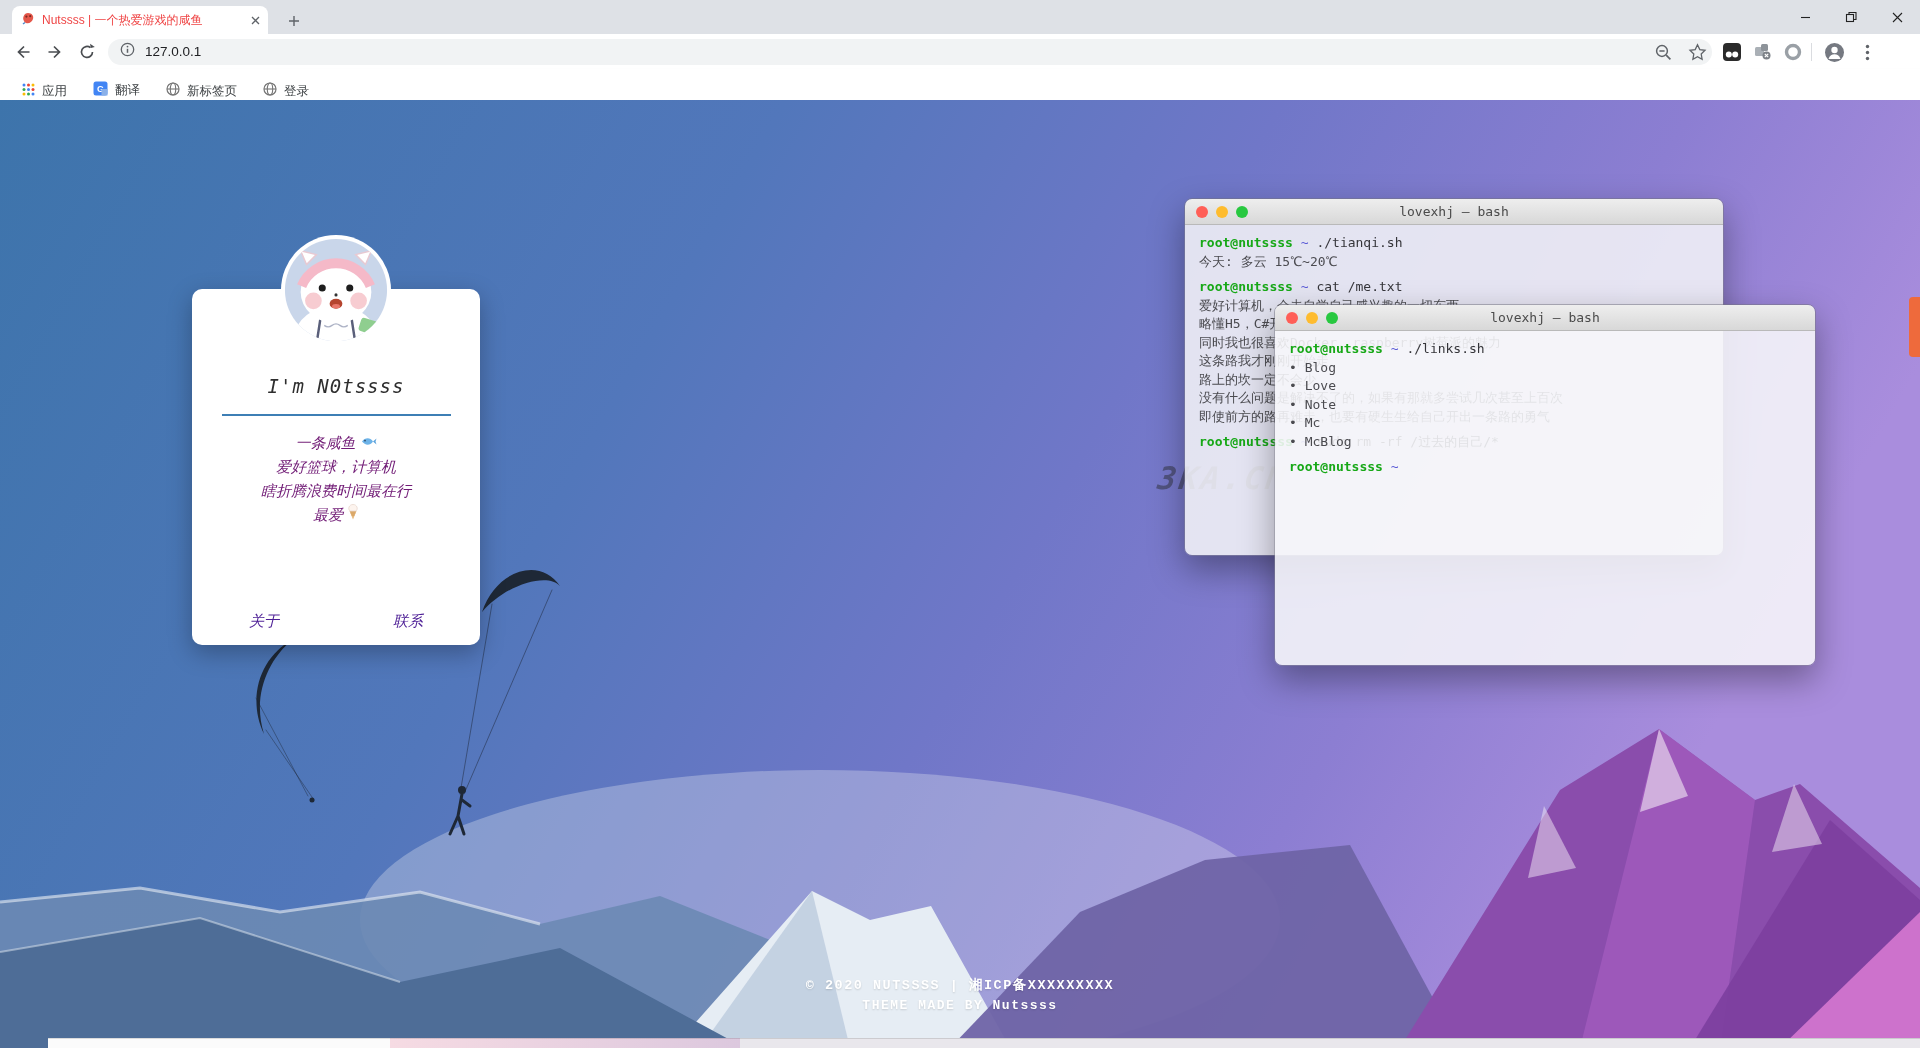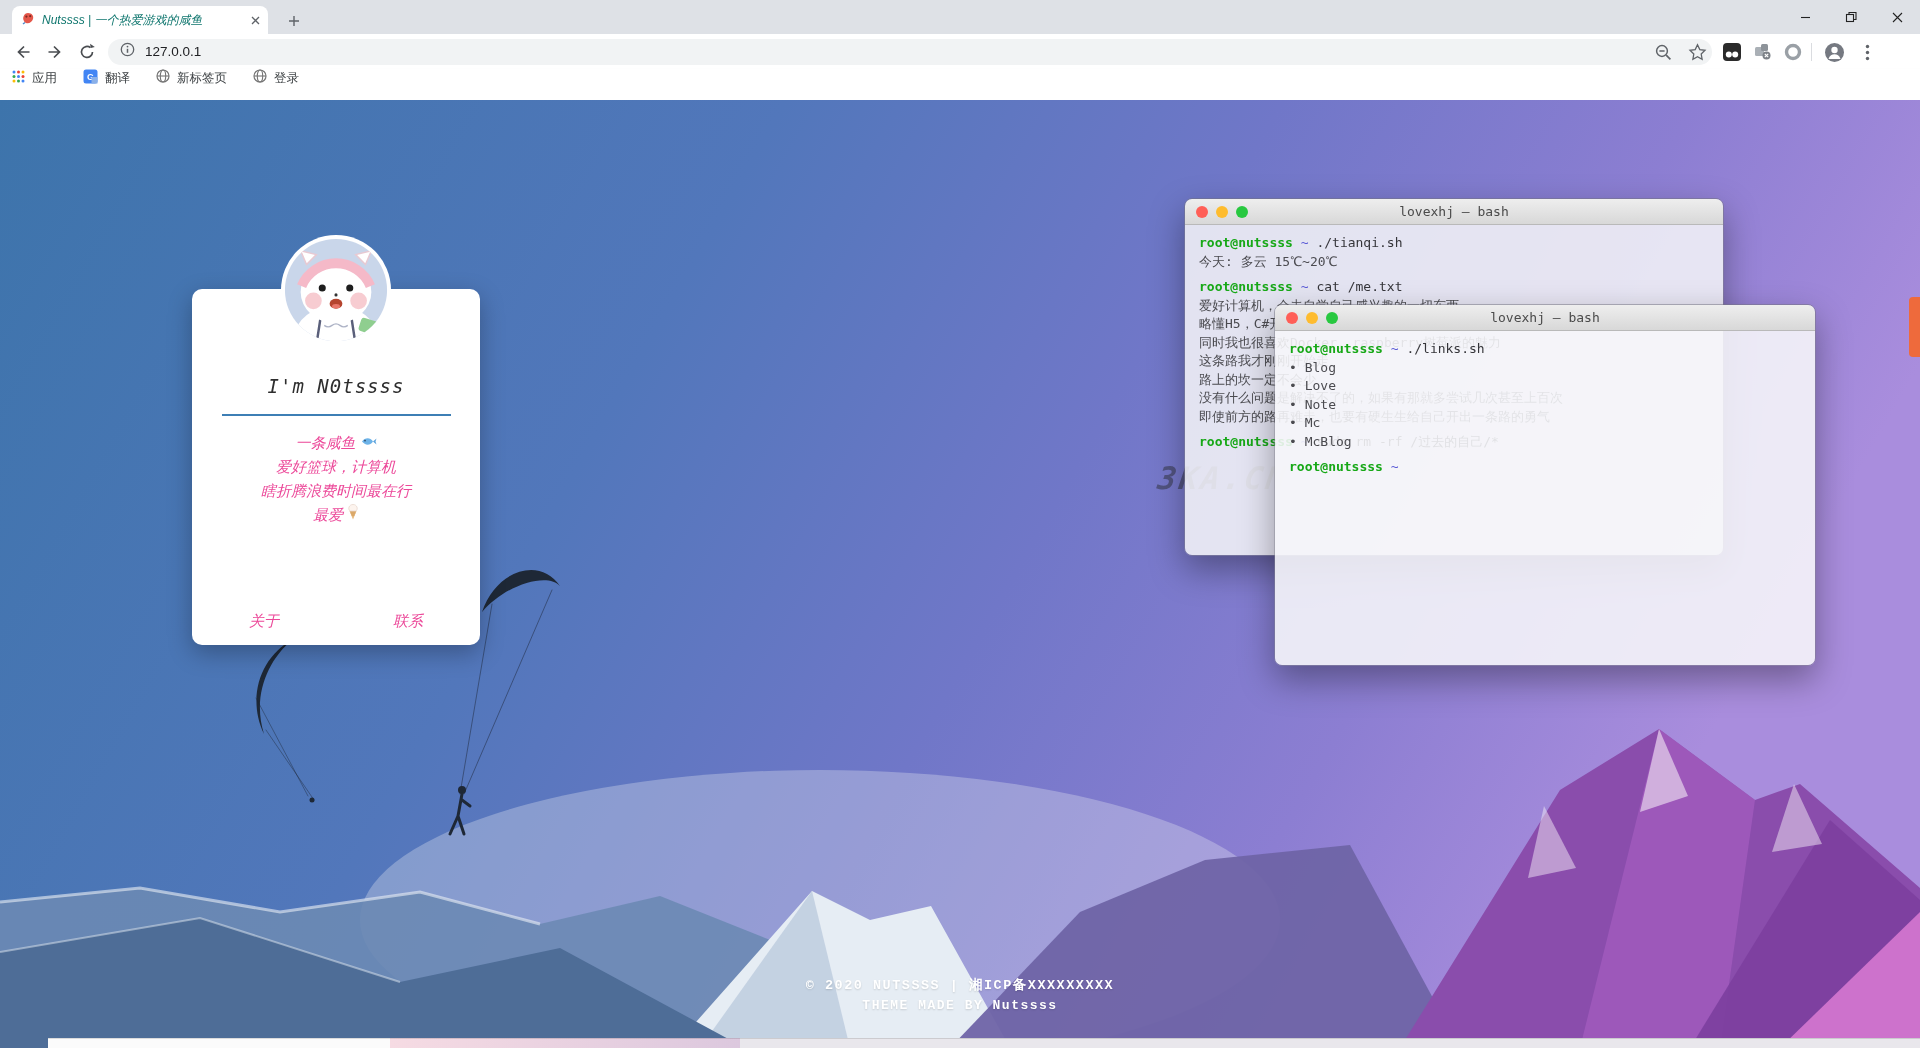--- a/index.html
+++ b/index.html
@@ -3,59 +3,59 @@
 <meta charset="utf-8">
 <style>
   * { margin:0; padding:0; box-sizing:border-box; }
   html,body { width:1920px; height:1048px; overflow:hidden; font-family:"Liberation Sans",sans-serif; }
   .screen { position:relative; width:1920px; height:1048px; background:#dee1e6; }
 
   
   .titlebar { position:absolute; left:0; top:0; width:100%; height:34px; background:#dee1e6; }
   .tab { position:absolute; left:12px; top:6px; width:256px; height:28px; background:#fff;
          border-radius:8px 8px 0 0; display:flex; align-items:center; padding:0 8px; }
-  .tab-title { font-size:12px; color:#0f766e; white-space:nowrap; overflow:hidden;
-               text-overflow:ellipsis; flex:1; margin:0 8px 0 6px;font-style:italic; }
+  .tab-title { font-size:12px; color:#ef4444; white-space:nowrap; overflow:hidden;
+               text-overflow:ellipsis; flex:1; margin:0 8px 0 6px; }
   .newtab { position:absolute; left:282px; top:9px; width:24px; height:24px; display:flex;
             align-items:center; justify-content:center; border-radius:50%; }
   .win-controls { position:absolute; right:0; top:0; height:34px; display:flex; }
   .win-btn { width:46px; height:34px; display:flex; align-items:center; justify-content:center; }
 
   .toolbar { position:absolute; left:0; top:34px; width:100%; height:35px; background:#fff; }
   .nav-ico { position:absolute; top:7px; width:22px; height:22px; display:flex; align-items:center; justify-content:center; }
   .omnibox { position:absolute; left:108px; top:4.5px; width:1604px; height:26px; background:#f1f3f4;
              border-radius:13px; display:flex; align-items:center; padding:0 12px; }
   .omni-url { font-size:13.5px; color:#202124; margin-left:10px; flex:1; }
   .ext-ico { position:absolute; top:7px; width:22px; height:22px; display:flex; align-items:center; justify-content:center; }
   .tool-sep { position:absolute; left:1811px; top:9px; width:1px; height:18px; background:#dadce0; }
 
   .bookmarks { position:absolute; left:0; top:69px; width:100%; height:31px; background:#fff;
-               display:flex; align-items:flex-start; padding-left:12px; box-shadow:0 1px 2px rgba(0,0,0,.08); }
+               display:flex; align-items:flex-end; padding-left:22px; box-shadow:0 1px 2px rgba(0,0,0,.08); }
   .bm { display:flex; align-items:center; margin-right:26px; }
   .bm-label { font-size:12.5px; color:#3c4043; margin-left:7px; }
 
   
   .page { position:absolute; left:0; top:100px; width:1920px; height:948px; overflow:hidden; }
   .bg-svg { position:absolute; left:0; top:0; width:100%; height:100%; }
 
   .watermark { position:absolute; left:1158px; top:360px; font-family:"DejaVu Sans Mono",monospace;
                font-size:31px; font-weight:800; font-style:italic; letter-spacing:3px;
                color:rgba(48,50,62,.52); transform:skewX(-8deg); z-index:2; }
 
   
   .card { position:absolute; left:192px; top:189px; width:288px; height:356px; background:#fff;
           border-radius:10px; box-shadow:0 8px 24px rgba(0,0,0,.28); z-index:3; text-align:center;font-style:italic; }
   .avatar { position:absolute; left:50%; top:-54px; transform:translateX(-50%); width:110px; height:110px; }
   .card-title { margin-top:86px; font-family:"DejaVu Sans Mono",monospace; font-size:19px;
                 color:#2e2e2e; letter-spacing:1px; }
   .card-divider { width:229px; margin:17px auto 0; border-top:2px solid var(--divider-blue); }
   .card-desc { margin-top:15px; }
-  .desc-line { font-size:15px; color:#ec4899; line-height:24px; display:flex; align-items:center; justify-content:center; gap:4px; }
+  .desc-line { font-size:15px; color:#701a75; line-height:24px; display:flex; align-items:center; justify-content:center; gap:4px; }
   .card-links { position:absolute; left:0; bottom:14px; width:100%; display:flex; }
-  .card-link { flex:1; font-size:15px; color:#ec4899; cursor:pointer; }
+  .card-link { flex:1; font-size:15px; color:#4c1d95; cursor:pointer; }
 
   
   .term { position:absolute; border-radius:8px; box-shadow:0 14px 34px rgba(0,0,0,.35);
           border:1px solid rgba(110,110,120,.55); overflow:hidden; }
   .term-1 { left:1184px; top:98px; width:540px; height:358px; z-index:4; }
   .term-2 { left:1274px; top:204px; width:542px; height:362px; z-index:5; }
   .term-titlebar { height:26px; background:linear-gradient(#eeeeee,#d8d8d8); border-bottom:1px solid #b9b9b9;
                    display:flex; align-items:center; position:relative; }
   .lights { display:flex; gap:8px; margin-left:11px; }
   .light { width:12px; height:12px; border-radius:50%; }

